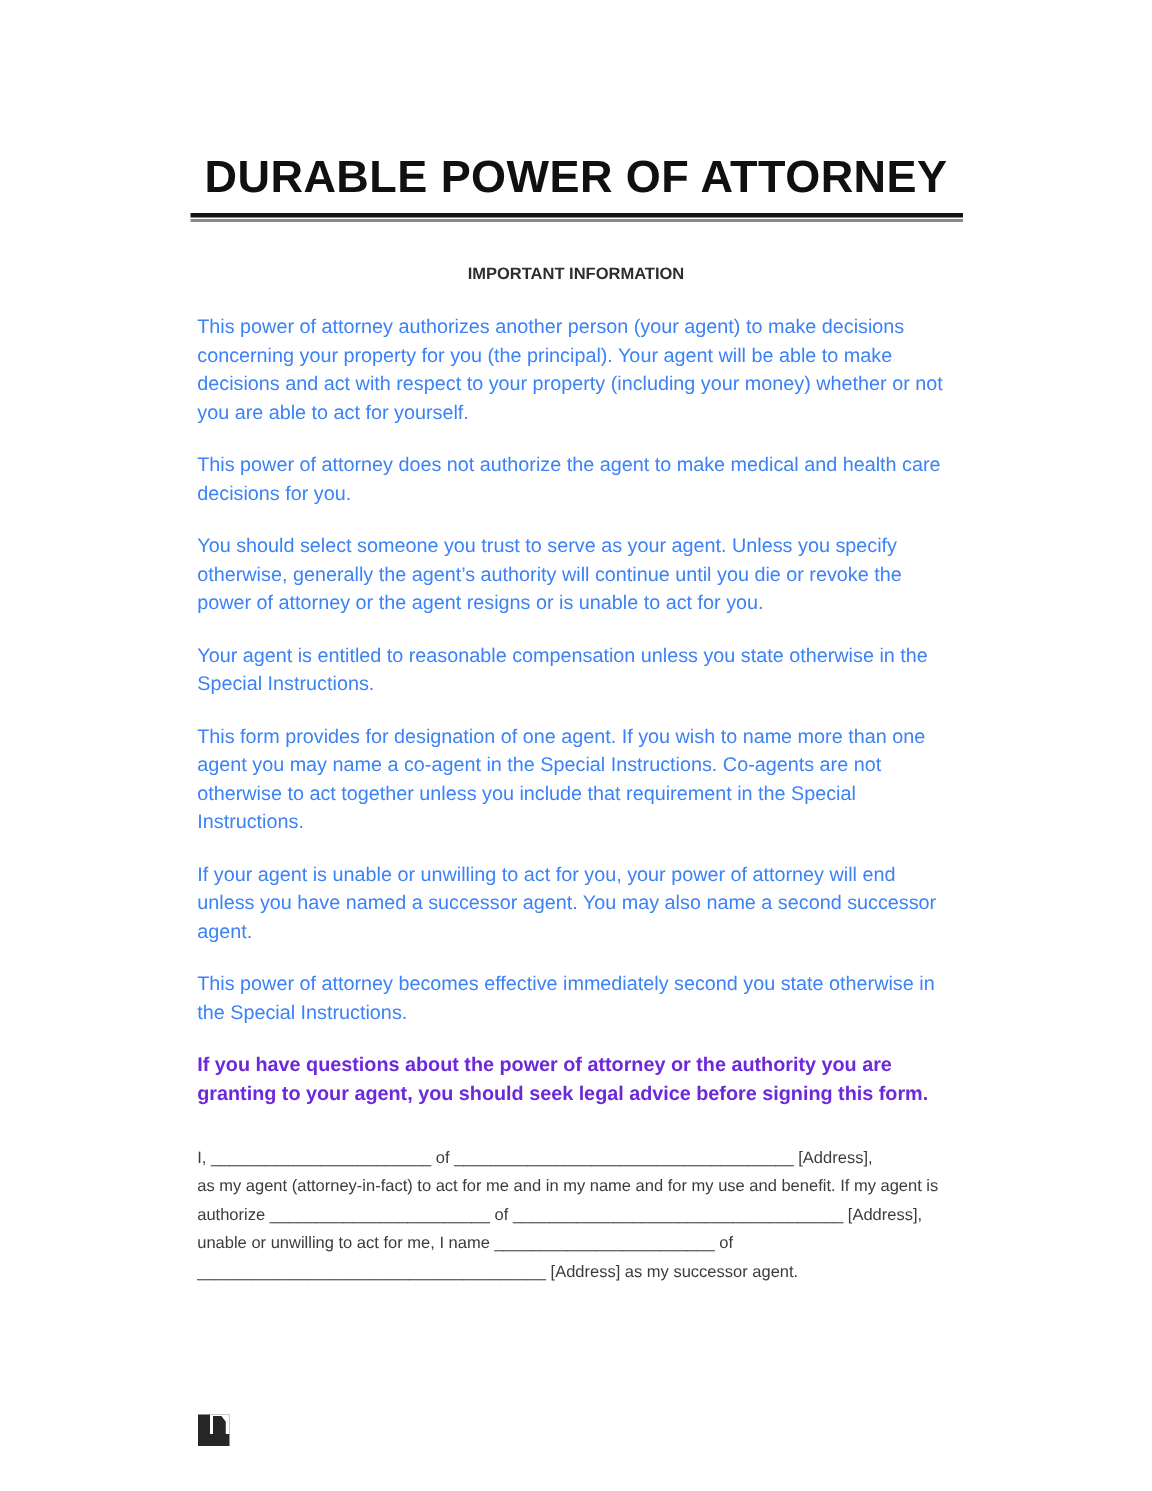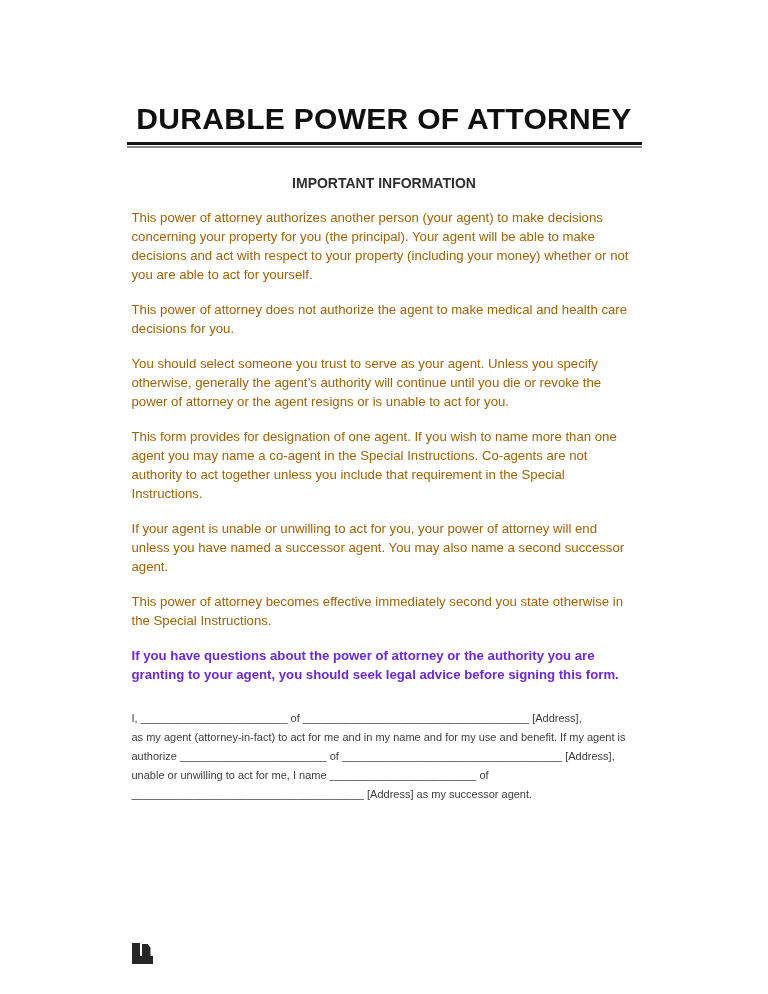--- a/index.html
+++ b/index.html
@@ -31,30 +31,30 @@
   }
   .title-rule {
     margin: 6px -5px 0 -5px;
     height: 1px;
     border-top: 3px solid #141414;
     border-bottom: 2px solid #8a8a8a;
   }
   .section-heading {
     margin: 26px 0 0 0;
     text-align: center;
-    font-size: 14px;
+    font-size: 11px;
     line-height: 19px;
     font-weight: bold;
     color: #2e2e2e;
   }
   p.body-par {
     margin: 16px 0 0 0;
     font-size: 13.2px;
     line-height: 19px;
-    color: #a16207;
+    color: #3b82f6;
   }
   p.body-par.first {
     margin-top: 15px;
   }
   p.body-par.bold {
     font-weight: bold;
     color: #6d28d9;
   }
   .designation-heading {
     margin-top: 36px;
@@ -102,21 +102,22 @@
   <div class="content">
 
     <h1 class="doc-title">DURABLE POWER OF ATTORNEY</h1>
     <div class="title-rule"></div>
 
     <div class="section-heading">IMPORTANT INFORMATION</div>
 
     <p class="body-par first">This power of attorney authorizes another person (your agent) to make decisions concerning your property for you (the principal). Your agent will be able to make decisions and act with respect to your property (including your money) whether or not you are able to act for yourself.</p>
     <p class="body-par">This power of attorney does not authorize the agent to make medical and health care decisions for you.</p>
     <p class="body-par">You should select someone you trust to serve as your agent. Unless you specify otherwise, generally the agent’s authority will continue until you die or revoke the power of attorney or the agent resigns or is unable to act for you.</p>
-    <p class="body-par">This form provides for designation of one agent. If you wish to name more than one agent you may name a co-agent in the Special Instructions. Co-agents are not authority to act together unless you include that requirement in the Special Instructions.</p>
+    <p class="body-par">Your agent is entitled to reasonable compensation unless you state otherwise in the Special Instructions.</p>
+    <p class="body-par">This form provides for designation of one agent. If you wish to name more than one agent you may name a co-agent in the Special Instructions. Co-agents are not otherwise to act together unless you include that requirement in the Special Instructions.</p>
     <p class="body-par">If your agent is unable or unwilling to act for you, your power of attorney will end unless you have named a successor agent. You may also name a second successor agent.</p>
     <p class="body-par">This power of attorney becomes effective immediately second you state otherwise in the Special Instructions.</p>
     <p class="body-par bold">If you have questions about the power of attorney or the authority you are granting to your agent, you should seek legal advice before signing this form.</p>
 
 
     <div class="designation-block">
       <div class="fill-line">I, ________________________ of _____________________________________ [Address],</div>
       <div class="fill-line">as my agent (attorney-in-fact) to act for me and in my name and for my use and benefit. If my agent is</div>
       <div class="fill-line">authorize ________________________ of ____________________________________ [Address],</div>
       <div class="fill-line">unable or unwilling to act for me, I name ________________________ of</div>

